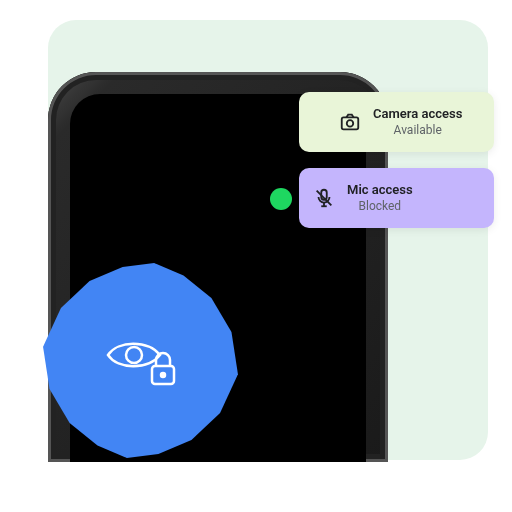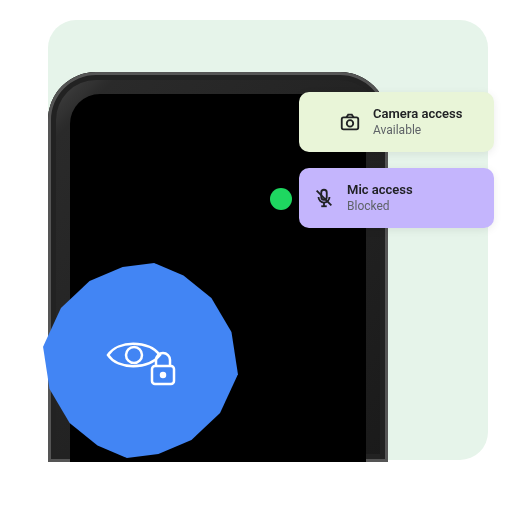--- a/index.html
+++ b/index.html
@@ -103,20 +103,21 @@
       line-height: 1.25;
     }
     .notif-title {
       font-size: 13px;
       font-weight: 600;
       color: #202124;
     }
     .notif-sub {
       font-size: 12px;
       color: #5f6368;
+      text-align: center;
     }
   </style>
 </head>
 <body>
 
 <div class="bg-panel"></div>
 
 <div class="phone-frame">
   <div class="phone-screen"></div>
 </div>

